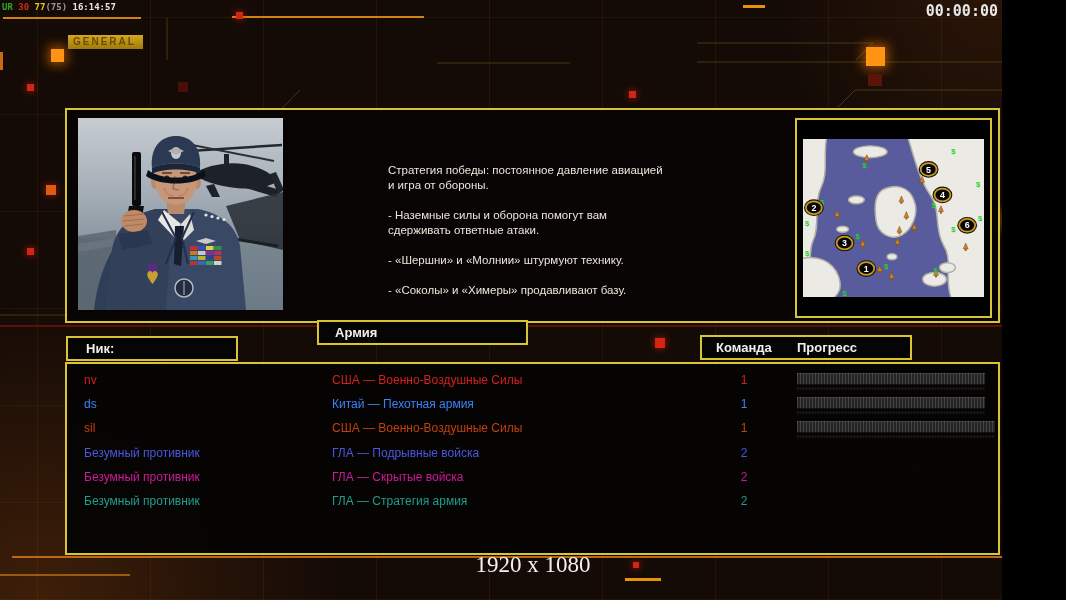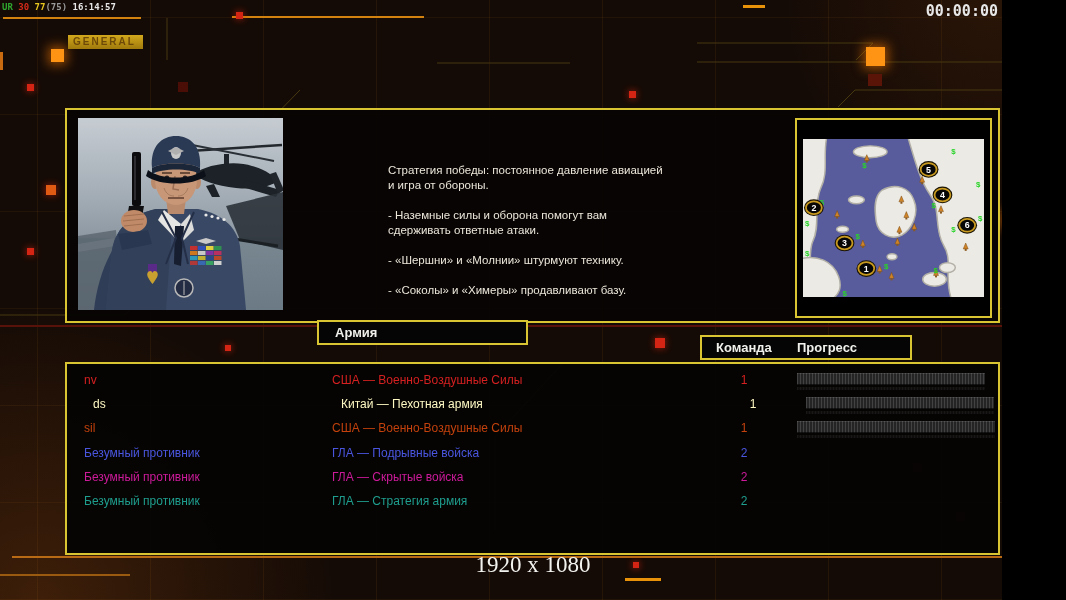--- a/index.html
+++ b/index.html
@@ -338,38 +338,39 @@
                 <ellipse cx="166" cy="88" rx="10" ry="8.5" fill="#1a1406"></ellipse>
                 <ellipse cx="166" cy="88" rx="8" ry="6.5" fill="#060606" stroke="#c89a20" stroke-width="1.8"></ellipse>
                 <text x="166" y="91.2" text-anchor="middle" fill="#ffffff">6</text>
               </g>
             </g>
         </svg>
       </div>
     </div>
   </div>
 
+  <div class="hdr hdr-nick abs">Ник:</div>
   <div class="hdr hdr-army abs">Армия</div>
   <div class="hdr hdr-team abs">
     <span class="h1">Команда</span>
     <span class="h2">Прогресс</span>
   </div>
 
   <div class="table-panel abs">
     <div id="player-rows">
         <div class="prow" style="color: rgb(212, 32, 32);">
           <span class="c-nick">nv</span>
           <span class="c-army">США — Военно-Воздушные Силы</span>
           <span class="c-team">1</span>
           <span class="c-bar" style="width: 188px;">
             <span class="bar-main"></span>
             <span class="bar-ref"></span>
           </span>
         </div>
-        <div class="prow" style="color: #fef9c3; margin-left: 9px;">
+        <div class="prow" style="color: #3b82f6;">
           <span class="c-nick">ds</span>
           <span class="c-army">Китай — Пехотная армия</span>
           <span class="c-team">1</span>
           <span class="c-bar" style="width: 188px;">
             <span class="bar-main"></span>
             <span class="bar-ref"></span>
           </span>
         </div>
         <div class="prow" style="color: #c2410c;">
           <span class="c-nick">sil</span>

